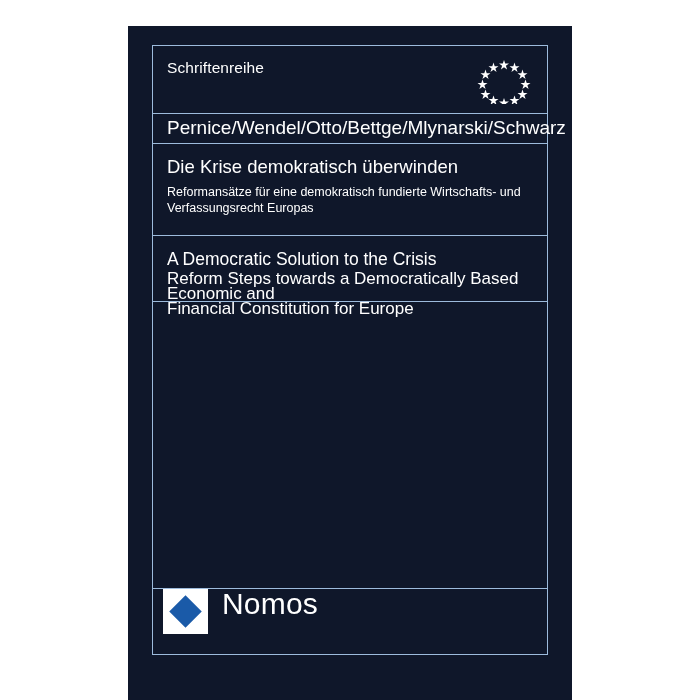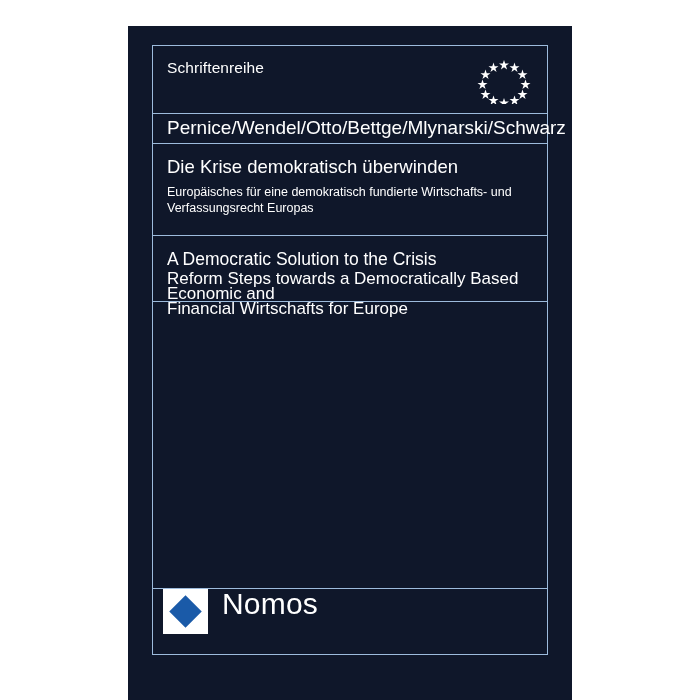--- a/index.html
+++ b/index.html
@@ -156,28 +156,28 @@
         </svg>
       </div>
     </div>
 
     <div class="band band-authors">
       <div class="authors">Pernice/Wendel/Otto/Bettge/Mlynarski/Schwarz</div>
     </div>
 
     <div class="band band-de">
       <div class="title-de">Die Krise demokratisch überwinden</div>
-      <div class="sub-de">Europäisches für eine demokratisch fundierte Wirtschafts- und</div>
+      <div class="sub-de">Reformansätze für eine demokratisch fundierte Wirtschafts- und</div>
       <div class="sub-de">Verfassungsrecht Europas</div>
     </div>
 
     <div class="band band-en">
       <div class="title-en">A Democratic Solution to the Crisis</div>
       <div class="sub-en">Reform Steps towards a Democratically Based Economic and</div>
-      <div class="sub-en">Financial Wirtschafts for Europe</div>
+      <div class="sub-en">Financial Constitution for Europe</div>
     </div>
 
     <div class="band band-empty"></div>
 
     <div class="band band-logo">
       <div class="logo-mark">
         <div class="logo-diamond"></div>
       </div>
       <div class="logo-text">Nomos</div>
     </div>

